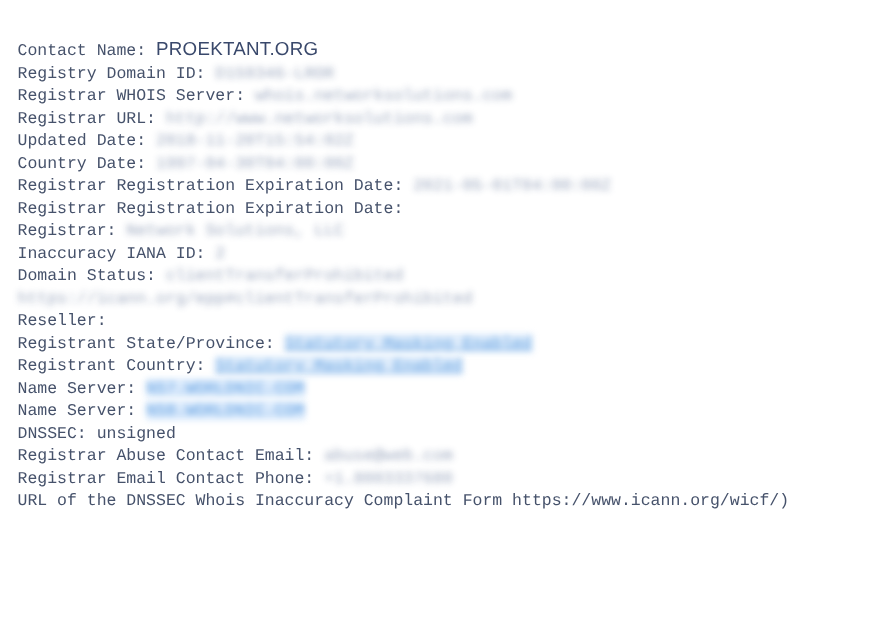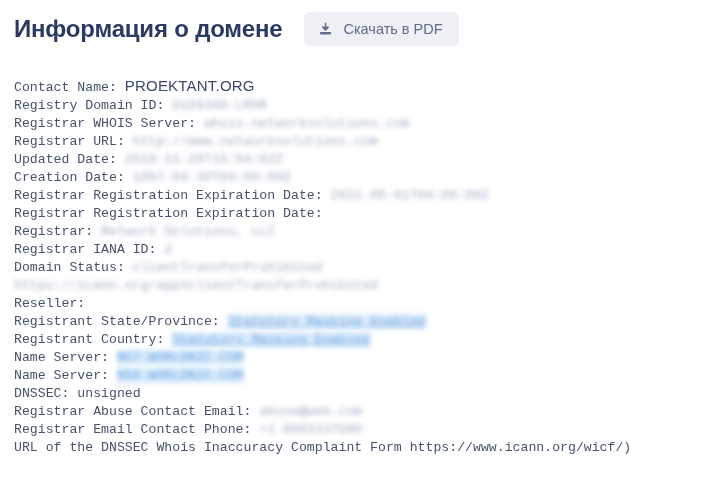--- a/index.html
+++ b/index.html
@@ -107,45 +107,32 @@
     font-size: 15px;
     color: #39486b;
     letter-spacing: 0.2px;
   }
 </style>
 </head>
 <body>
 
 <div class="page">
 
-  <div class="header">
-    <div class="page-title">Информация о домене</div>
-
-    <button class="pdf-button">
-      <span class="dl-icon">
-        <svg viewBox="0 0 16 16" width="15" height="15" aria-hidden="true">
-          <path d="M8 1.2 L8 7.4 M8 8.6 L5.1 5.5 L10.9 5.5 Z" fill="currentColor" stroke="currentColor" stroke-width="1.6" stroke-linecap="round" stroke-linejoin="round"></path>
-          <rect x="2.2" y="10.6" width="11.6" height="2.6" rx="0.6" fill="currentColor"></rect>
-        </svg>
-      </span>
-      <span class="btn-label">Скачать в PDF</span>
-    </button>
-  </div>
 
   <div class="whois">
       <div class="wline"><span class="lbl">Contact Name:</span> <span class="domain-name">PROEKTANT.ORG</span></div>
       <div class="wline"><span class="lbl">Registry Domain ID:</span> <span class="val">D159346-LROR</span></div>
       <div class="wline"><span class="lbl">Registrar WHOIS Server:</span> <span class="val">whois.networksolutions.com</span></div>
       <div class="wline"><span class="lbl">Registrar URL:</span> <span class="val">http://www.networksolutions.com</span></div>
       <div class="wline"><span class="lbl">Updated Date:</span> <span class="val">2018-11-20T15:54:02Z</span></div>
-      <div class="wline"><span class="lbl">Creation Date:</span> <span class="val">1997-04-30T04:00:00Z</span></div>
+      <div class="wline"><span class="lbl">Country Date:</span> <span class="val">1997-04-30T04:00:00Z</span></div>
       <div class="wline"><span class="lbl">Registrar Registration Expiration Date:</span> <span class="val">2021-05-01T04:00:00Z</span></div>
       <div class="wline"><span class="lbl">Registrar Registration Expiration Date:</span></div>
       <div class="wline"><span class="lbl">Registrar:</span> <span class="val">Network Solutions, LLC</span></div>
-      <div class="wline"><span class="lbl">Registrar IANA ID:</span> <span class="val">2</span></div>
+      <div class="wline"><span class="lbl">Inaccuracy IANA ID:</span> <span class="val">2</span></div>
       <div class="wline"><span class="lbl">Domain Status:</span> <span class="val">clientTransferProhibited https://icann.org/epp#clientTransferProhibited</span></div>
       <div class="wline"><span class="lbl">Reseller:</span></div>
       <div class="wline"><span class="lbl">Registrant State/Province:</span> <span class="val blue">Statutory Masking Enabled</span></div>
       <div class="wline"><span class="lbl">Registrant Country:</span> <span class="val blue">Statutory Masking Enabled</span></div>
       <div class="wline"><span class="lbl">Name Server:</span> <span class="val ns">NS7.WORLDNIC.COM</span></div>
       <div class="wline"><span class="lbl">Name Server:</span> <span class="val ns">NS8.WORLDNIC.COM</span></div>
       <div class="wline"><span class="lbl">DNSSEC:</span> <span class="plain">unsigned</span></div>
       <div class="wline"><span class="lbl">Registrar Abuse Contact Email:</span> <span class="val">abuse@web.com</span></div>
       <div class="wline"><span class="lbl">Registrar Email Contact Phone:</span> <span class="val">+1.8003337680</span></div>
       <div class="wline"><span class="lbl">URL of the DNSSEC Whois Inaccuracy Complaint Form https://www.icann.org/wicf/)</span></div>

